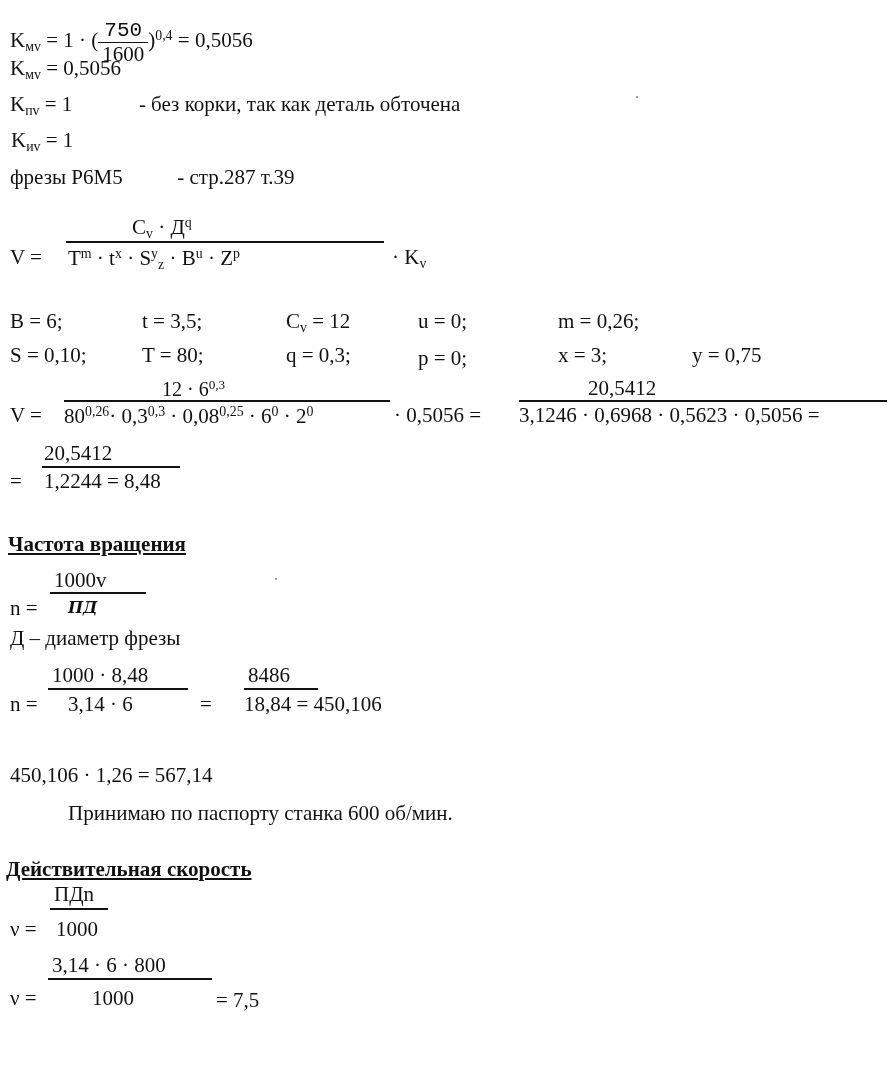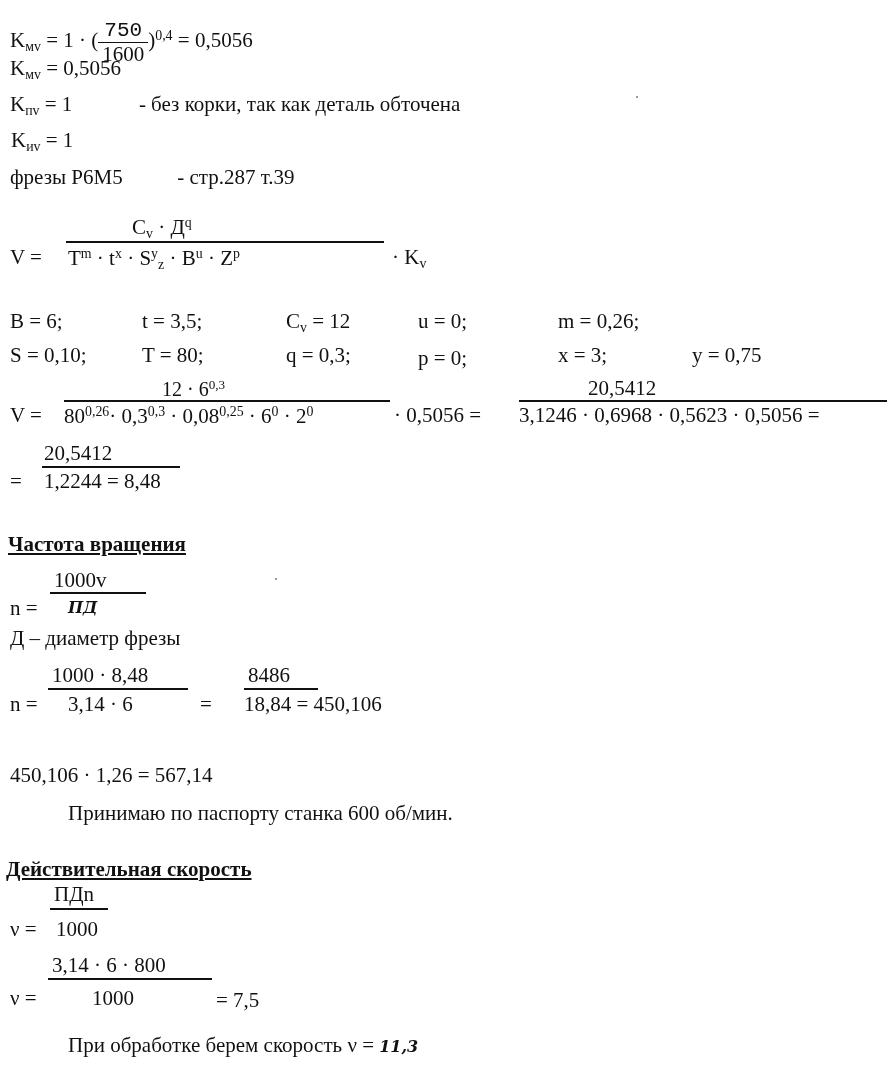--- a/index.html
+++ b/index.html
@@ -190,21 +190,17 @@
   <div class="line" style="left:54px; top:884px;"><span>ПДn</span></div>
   <div class="bar" style="left:50px; top:908px; width:58px;"></div>
   <div class="line" style="left:56px; top:919px;"><span>1000</span></div>
 
   <div class="line" style="left:10px; top:988px;"><span>ν =</span></div>
   <div class="line" style="left:52px; top:955px;"><span>3,14 · 6 · 800</span></div>
   <div class="bar" style="left:48px; top:978px; width:164px;"></div>
   <div class="line" style="left:92px; top:988px;"><span>1000</span></div>
   <div class="line" style="left:216px; top:990px;"><span>= 7,5</span></div>
 
-  <div class="line" style="left:68px; top:1035px;">
-    <span>При обработке берем скорость ν =</span>
-    <span class="handwriting">11,3</span>
-  </div>
 
   <div class="dot" style="left:636px; top:96px;"></div>
   <div class="dot" style="left:275px; top:578px;"></div>
 
 </div>
 
 </body></html>

